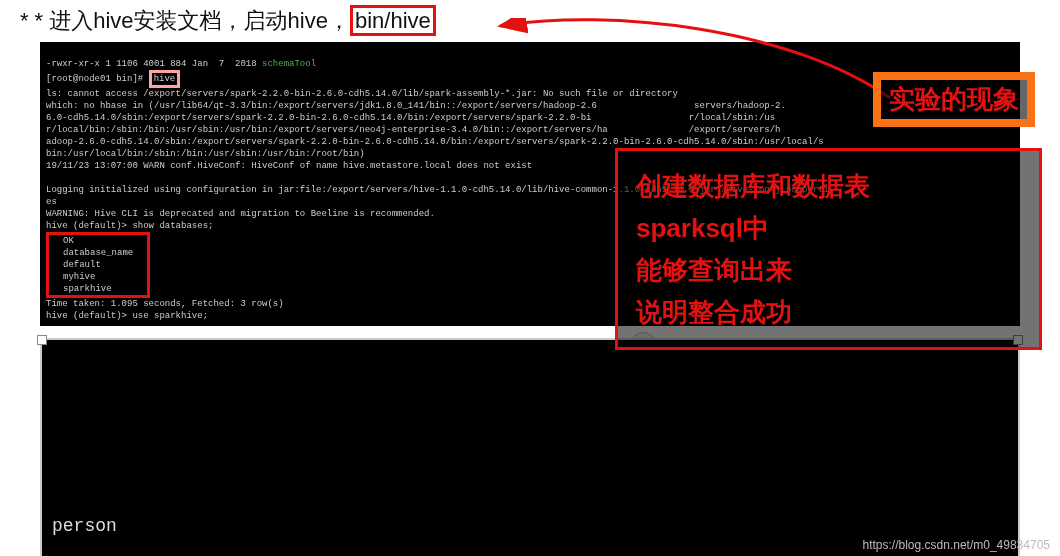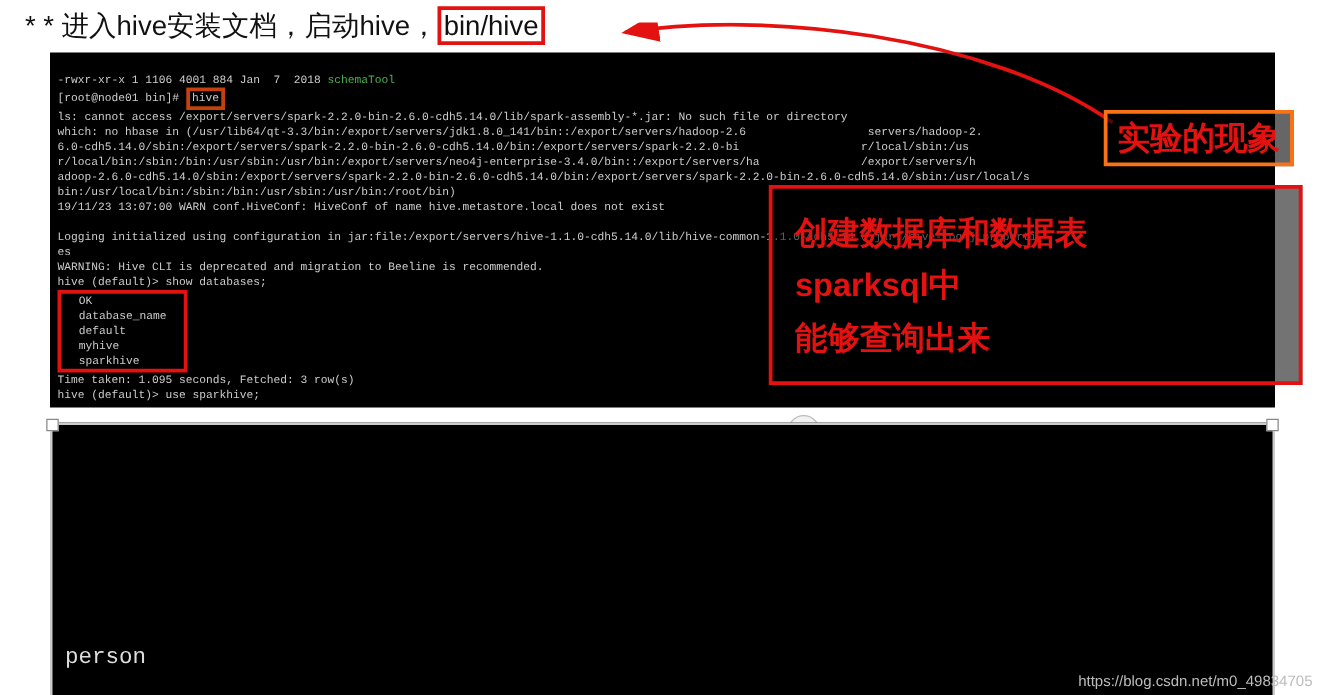--- a/index.html
+++ b/index.html
@@ -28,21 +28,21 @@
     font-family: "Consolas","Courier New",monospace;
     font-size: 9px;
     line-height: 12px;
     padding: 4px 6px;
     margin: 0 40px;
     white-space: pre;
   }
   .terminal .green { color: #4caf50; }
   .box-red-small {
     display:inline-block;
-    border:3px solid #c2410c;
+    border:3px solid #fca5a5;
     padding:0 2px;
     line-height:12px;
   }
   .second-heading {
     font-size: 22px;
     color:#111;
     padding: 8px 40px 4px 40px;
     position: relative;
   }
   .editor-handle {
@@ -60,22 +60,22 @@
     padding:6px 10px;
     margin:0 40px;
     white-space:pre;
     border:2px solid #ccc;
     position:relative;
   }
   .sel-dot{position:absolute;width:8px;height:8px;border:1px solid #888;background:#fff;}
   .sd-tl{top:-5px;left:-5px;} .sd-tr{top:-5px;right:-5px;}
   .annotation-label{
     position:absolute;
-    top:88px; right:25px;
-    border:3px solid #f97316;
+    top:72px; right:25px;
+    border:8px solid #f97316;
     background:rgba(0,0,0,0.6);
     color:#e41111;
     font-size:26px;
     font-weight:bold;
     padding:2px 8px;
     z-index:20;
   }
   .annotation-box{
     position:absolute;
     top:148px;
@@ -155,20 +155,21 @@
 
 
 </div>
 
 <div class="annotation-label">实验的现象</div>
 
 <div class="annotation-box">
   <div class="txt">创建数据库和数据表</div>
   <div class="txt">sparksql中</div>
   <div class="txt">能够查询出来</div>
+  <div class="txt">说明整合成功</div>
 </div>
 
 <svg class="arrow-svg" width="460" height="180">
   <defs>
     <marker id="arrowhead" markerWidth="10" markerHeight="8" refX="9" refY="4" orient="auto">
       <polygon points="0 0, 10 4, 0 8" fill="#e41111"></polygon>
     </marker>
   </defs>
   <path d="M 400 80 C 300 10, 120 -10, 10 8" stroke="#e41111" stroke-width="3" fill="none" marker-end="url(#arrowhead)"></path>
 </svg>

